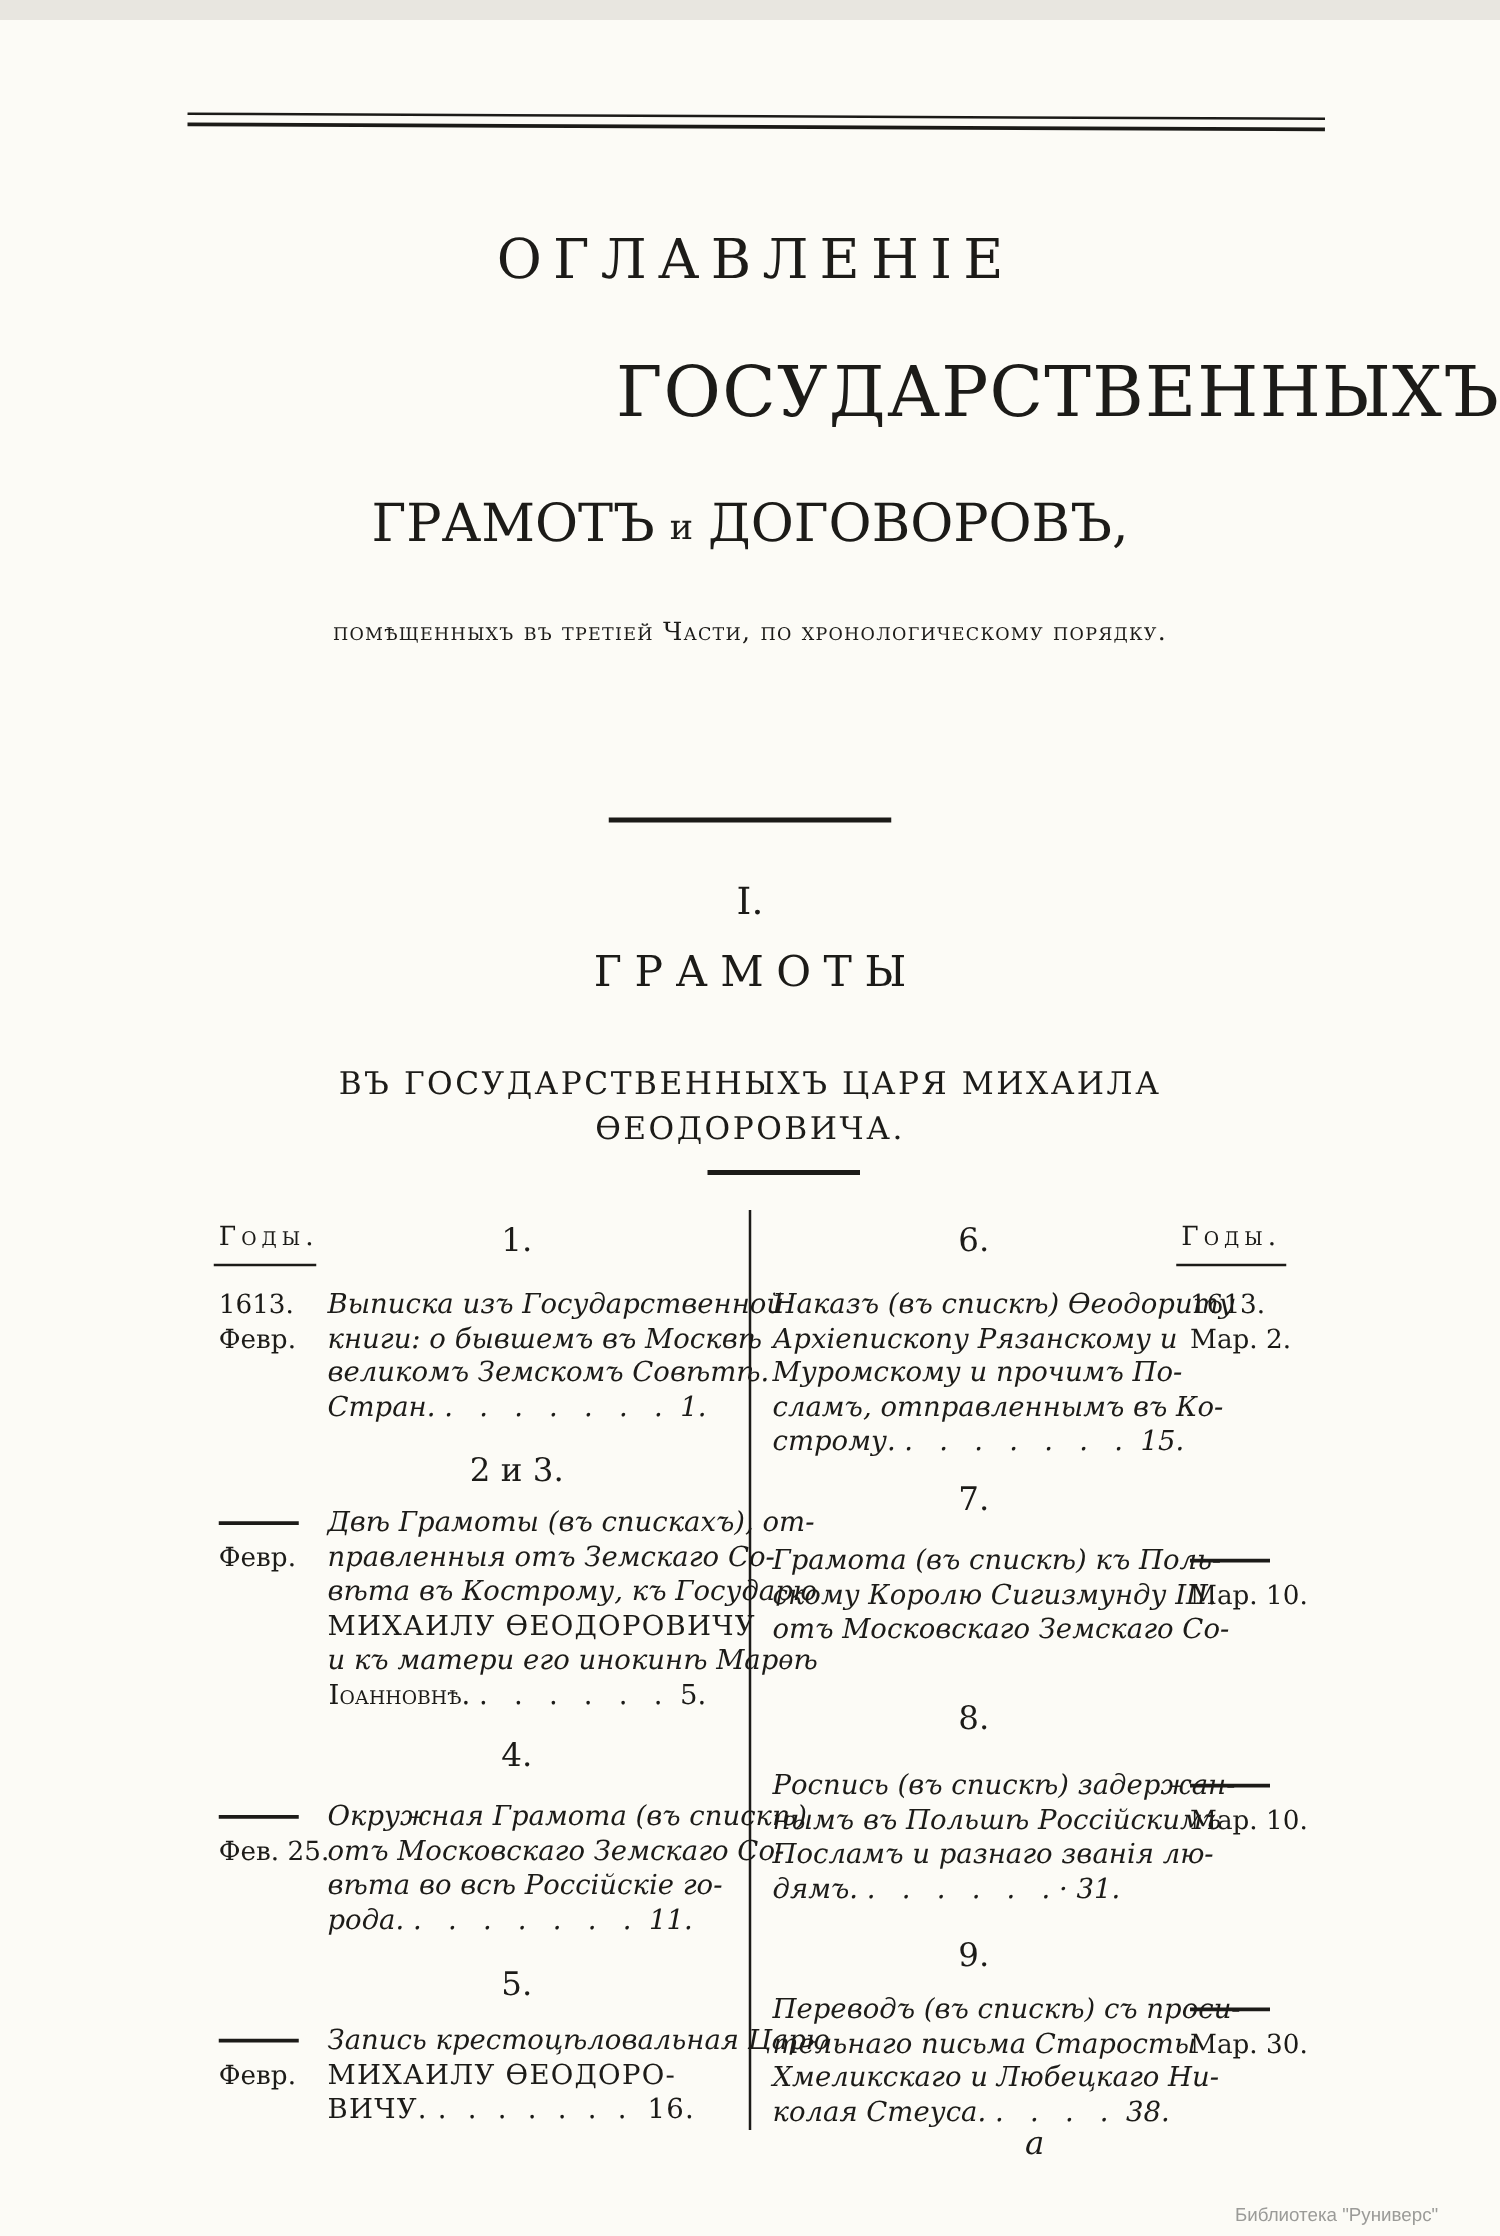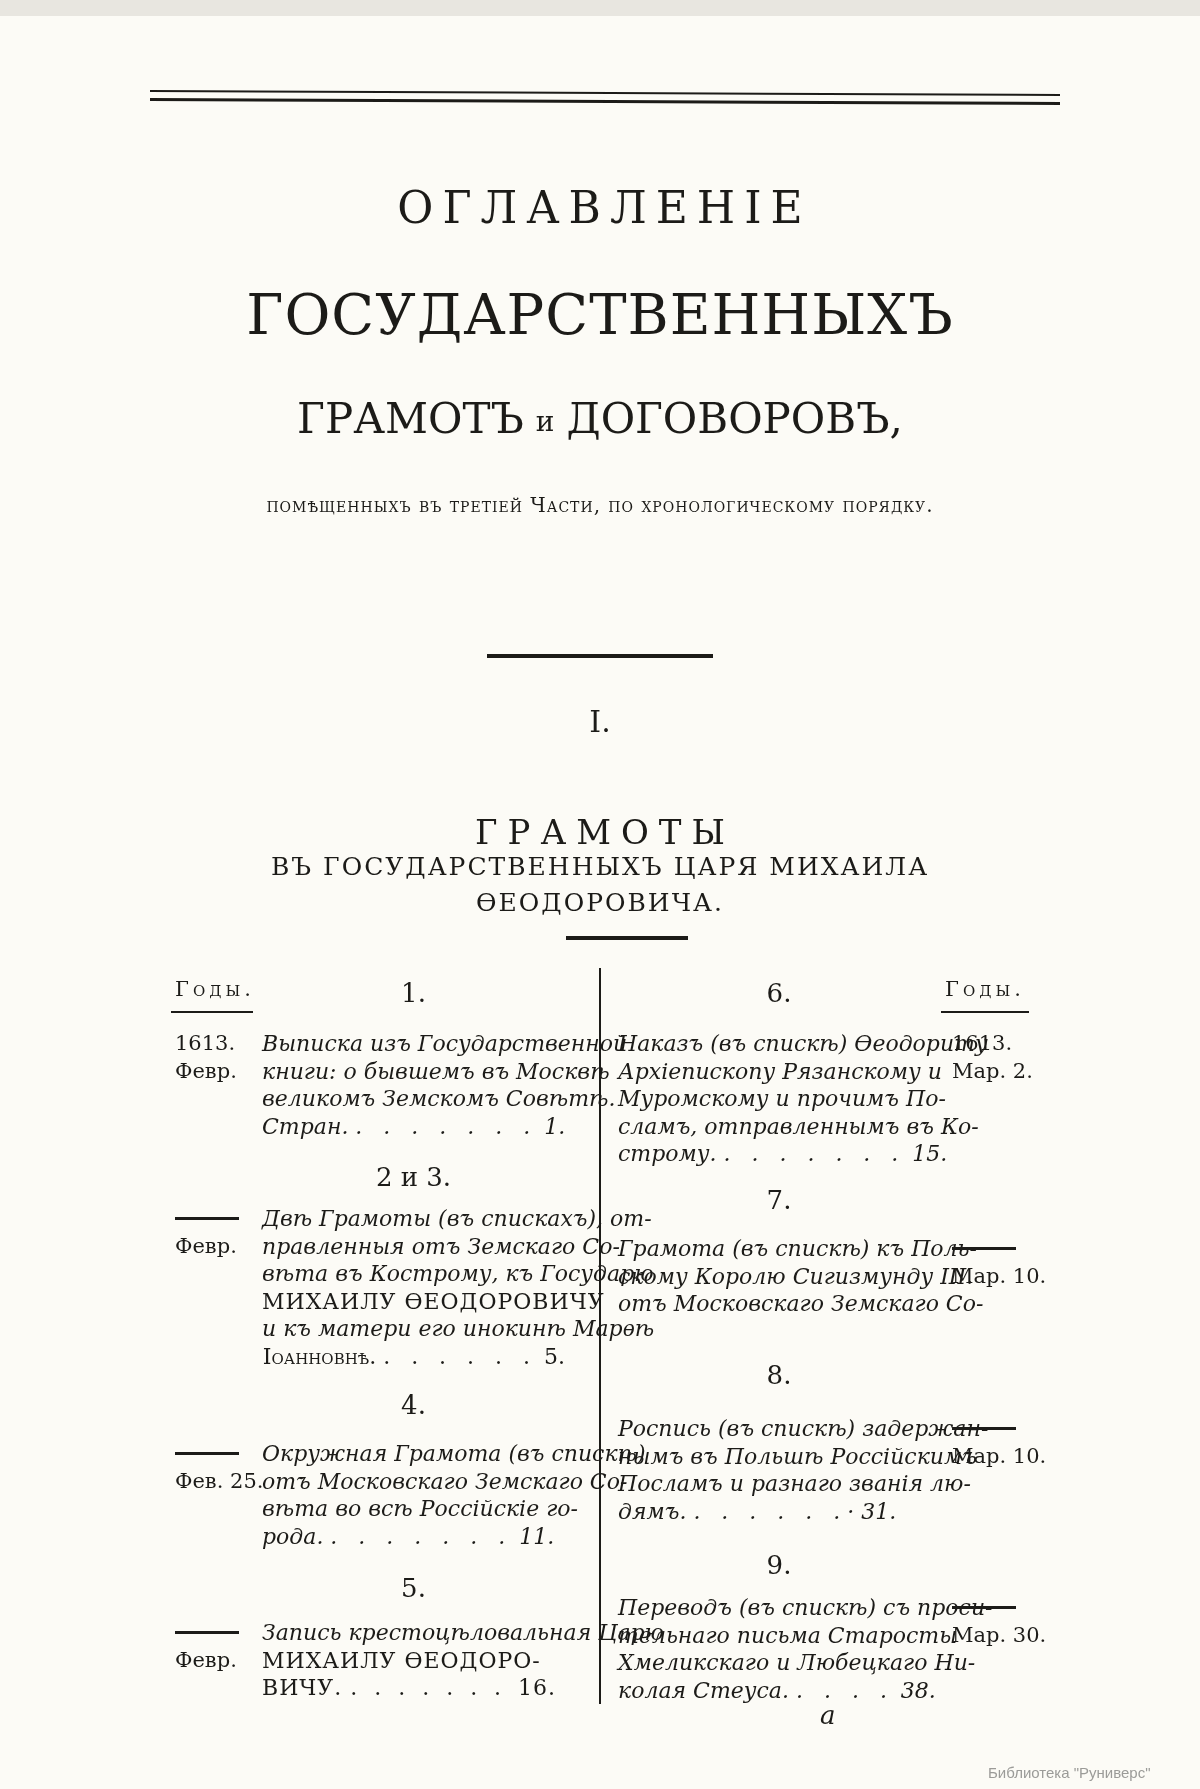--- a/index.html
+++ b/index.html
@@ -9,27 +9,27 @@
     font-family:"DejaVu Serif","Liberation Serif",serif;
   }
   .abs{position:absolute;}
   .center{left:0;width:100%;text-align:center;}
   
   .toprule{left:150px;top:76px;width:910px;transform:rotate(0.25deg);}
   .toprule .r1{height:2px;background:#1c1b18;}
   .toprule .r2{height:3px;background:#1c1b18;margin-top:6px;}
   
   .t1{top:166px;font-size:44px;letter-spacing:9px;text-indent:9px;}
-  .t2{top:266px;font-size:56px;letter-spacing:1px;}
+  .t2{top:266px;font-size:56px;letter-spacing:1px;text-align:right;}
   .t3{top:378px;font-size:42px;}
   .t3 .conj{font-size:28px;margin:0 12px;vertical-align:2px;}
   .sub{top:477px;font-size:20px;letter-spacing:1px;font-variant:small-caps;}
   .div1{top:638px;left:487px;width:226px;height:4px;background:#1c1b18;}
   .secnum{top:688px;font-size:30px;}
-  .sectitle{top:796px;font-size:34px;letter-spacing:10px;text-indent:10px;}
+  .sectitle{top:742px;font-size:34px;letter-spacing:10px;text-indent:10px;}
   .reign1{top:836px;font-size:25px;letter-spacing:2px;}
   .reign2{top:872px;font-size:25px;letter-spacing:2px;}
   .div2{top:920px;left:566px;width:122px;height:4px;background:#1c1b18;}
   
   .vrule{top:952px;left:599px;width:2px;height:736px;background:#1c1b18;}
   .years{font-size:21px;font-variant:small-caps;letter-spacing:4px;}
   .years-ul{height:2px;background:#1c1b18;}
   .entry-num{font-size:26px;text-align:center;}
   .body{display:flex;align-items:flex-start;}
   .year-cell{flex:0 0 auto;font-size:21px;line-height:27.5px;white-space:pre;}

